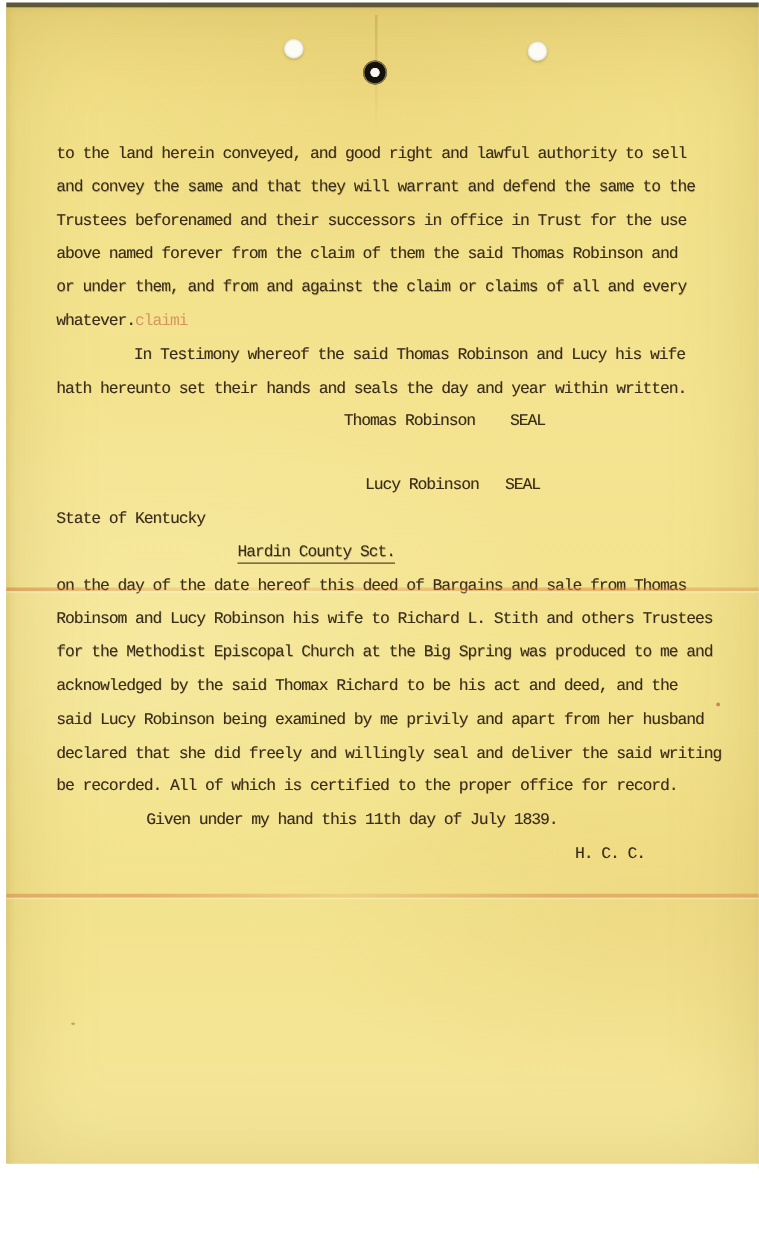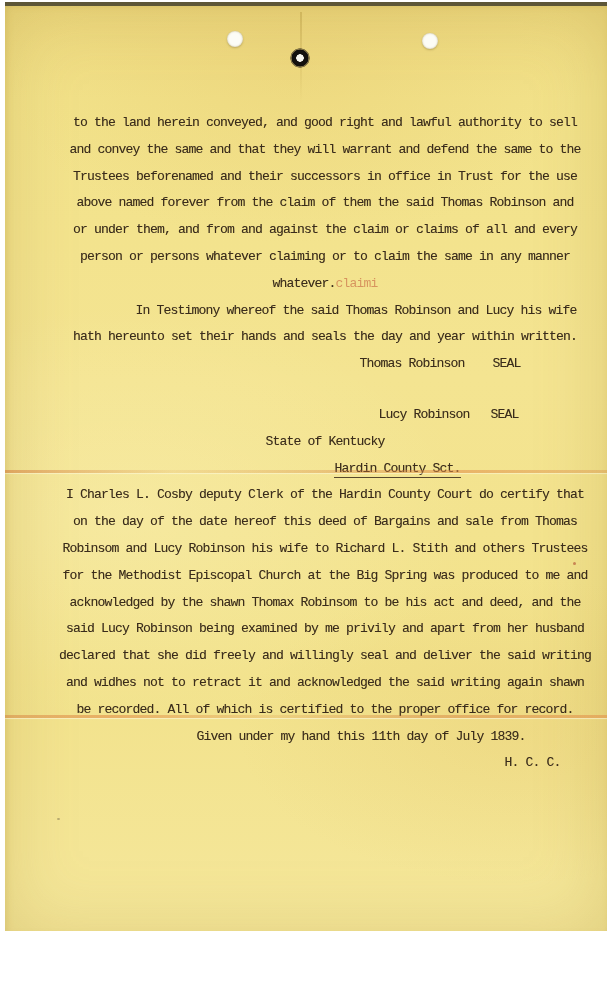--- a/index.html
+++ b/index.html
@@ -12,21 +12,20 @@
   .paper{
     position:absolute;left:5px;top:2px;width:602px;height:929px;
     border-top:4px solid #5d5637;
     background:
       radial-gradient(ellipse 420px 260px at 48% 6%, rgba(231,203,112,.40), rgba(231,203,112,0) 70%),
       radial-gradient(ellipse 500px 300px at 20% 55%, rgba(255,250,210,.25), rgba(255,250,210,0) 70%),
       radial-gradient(ellipse 400px 220px at 85% 78%, rgba(222,186,96,.22), rgba(222,186,96,0) 70%),
       linear-gradient(180deg,#eeda81 0%,#f2e28a 10%,#f4e491 40%,#f2e28b 72%,#f5e79b 100%);
     box-shadow: inset 0 0 70px rgba(169,139,52,.28), inset 2px 0 6px rgba(169,139,52,.22);
     overflow:hidden;
-    text-align:center;
   }
   .punch-hole{
     position:absolute;width:16px;height:16px;border-radius:50%;
     background:#fcfcf6;
     box-shadow: inset 0 0 2px rgba(140,120,55,.55), 0 1px 2px rgba(140,120,55,.45);
   }
   .grommet{
     position:absolute;width:20px;height:20px;border-radius:50%;
     background:radial-gradient(circle at 50% 50%, #f8f6ee 0 3.5px, #14110e 4px 8.2px, rgba(45,35,22,.55) 8.6px 9.6px, rgba(45,35,22,0) 10px);
   }
@@ -69,36 +68,33 @@
   <div class="punch-hole" style="left:417px;top:27px;"></div>
   <div class="grommet" style="left:285px;top:42px;"></div>
 
   <div class="doc-text">
     <div>
         <div class="line"><span>to the land herein conveyed, and good right and lawful authority to sell</span></div>
         <div class="line"><span>and convey the same and that they will warrant and defend the same to the</span></div>
         <div class="line"><span>Trustees beforenamed and their successors in office in Trust for the use</span></div>
         <div class="line"><span>above named forever from the claim of them the said Thomas Robinson and</span></div>
         <div class="line"><span>or under them, and from and against the claim or claims of all and every</span></div>
-        <div class="line"><span>person or persons whatever claiming or to claim the same in any manner</span></div>
         <div class="line"><span>whatever.</span><span class="red-ghost">claimi</span></div>
         <div class="line" style="padding-left: 62px;"><span>In Testimony whereof the said Thomas Robinson and Lucy his wife</span></div>
         <div class="line"><span>hath hereunto set their hands and seals the day and year within written.</span></div>
         <div class="line" style="padding-left: 230px;"><span>Thomas Robinson    SEAL</span></div>
         <div class="line" style="padding-left: 247px; margin-top: 24px;"><span>Lucy Robinson   SEAL</span></div>
         <div class="line"><span>State of Kentucky</span></div>
         <div class="line" style="padding-left: 145px;"><span class="underlined">Hardin County Sct.</span></div>
-        <div class="line"><span>I Charles L. Cosby deputy Clerk of the Hardin County Court do certify that</span></div>
         <div class="line"><span>on the day of the date hereof this deed of Bargains and sale from Thomas</span></div>
         <div class="line"><span>Robinsom and Lucy Robinson his wife to Richard L. Stith and others Trustees</span></div>
         <div class="line"><span>for the Methodist Episcopal Church at the Big Spring was produced to me and</span></div>
-        <div class="line"><span>acknowledged by the shawn Thomax Robinsom to be his act and deed, and the</span></div>
+        <div class="line"><span>acknowledged by the said Thomax Richard to be his act and deed, and the</span></div>
         <div class="line"><span>said Lucy Robinson being examined by me privily and apart from her husband</span></div>
         <div class="line"><span>declared that she did freely and willingly seal and deliver the said writing</span></div>
-        <div class="line"><span>and widhes not to retract it and acknowledged the said writing again shawn</span></div>
         <div class="line"><span>be recorded. All of which is certified to the proper office for record.</span></div>
         <div class="line" style="padding-left: 72px;"><span>Given under my hand this 11th day of July 1839.</span></div>
         <div class="line" style="padding-left: 415px;"><span>H. C. C.</span></div>
       </div>
   </div>
 
   <div class="crease crease-1"></div>
   <div class="crease crease-2"></div>
 
   <div class="speck speck-a"></div>

